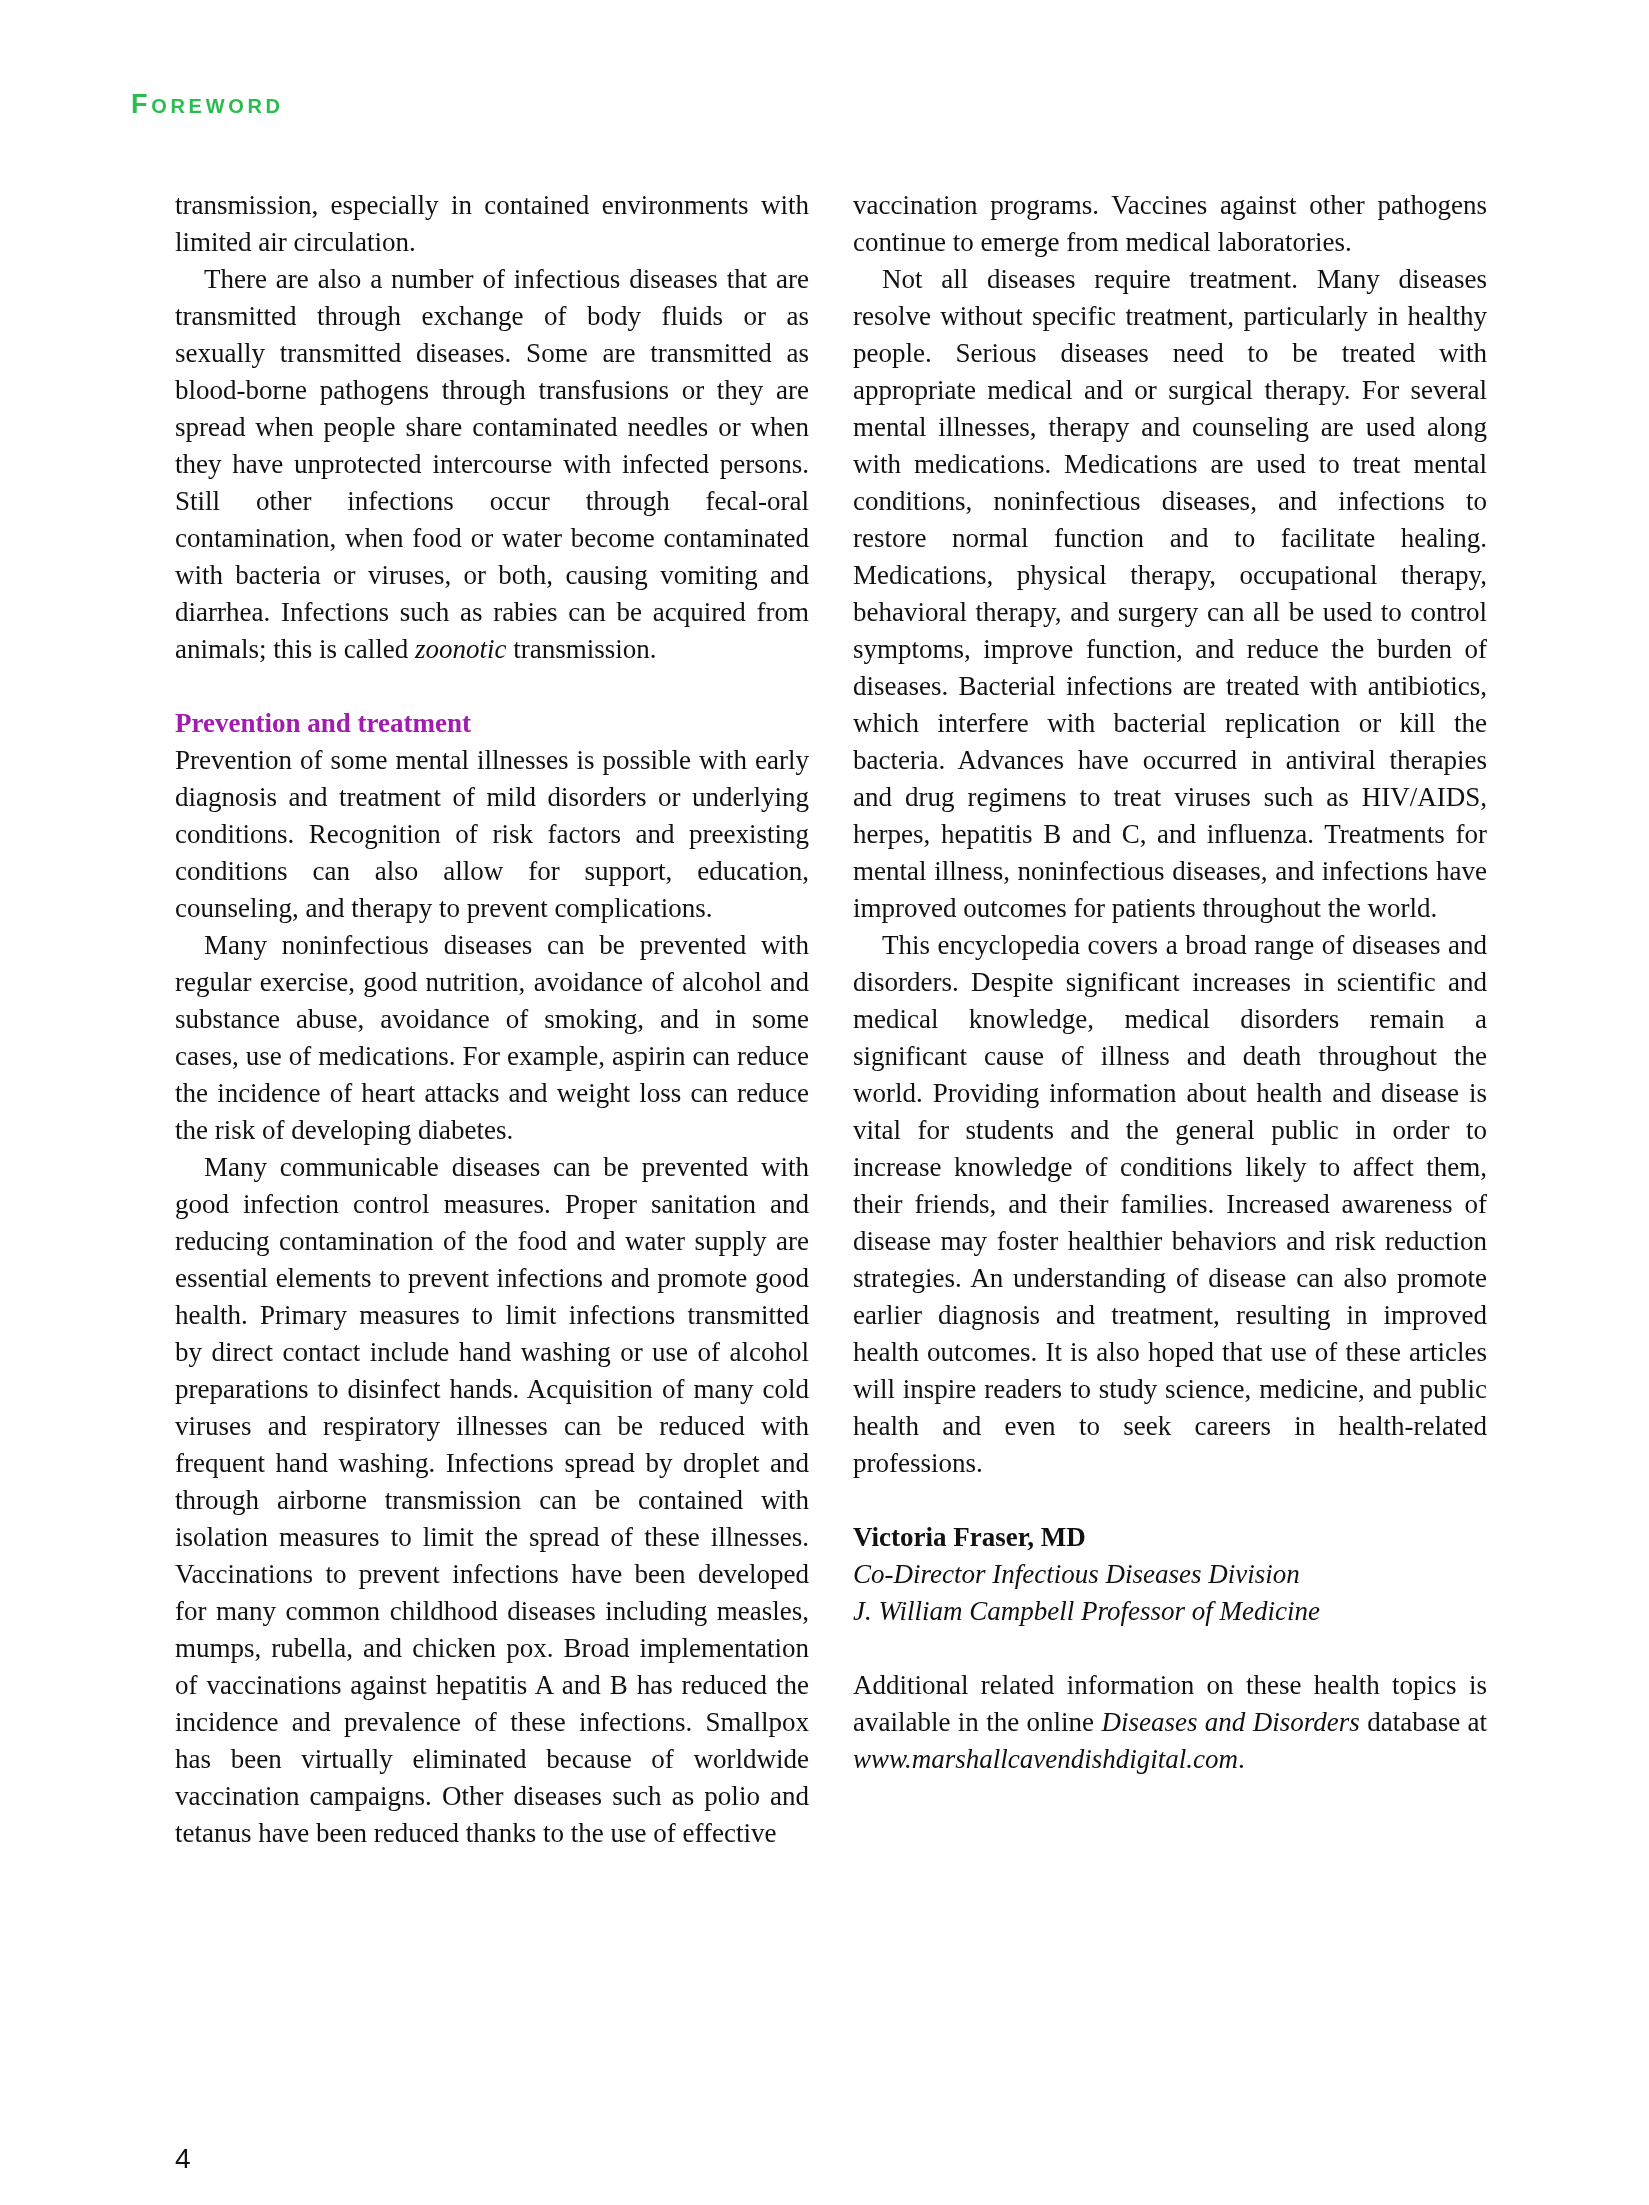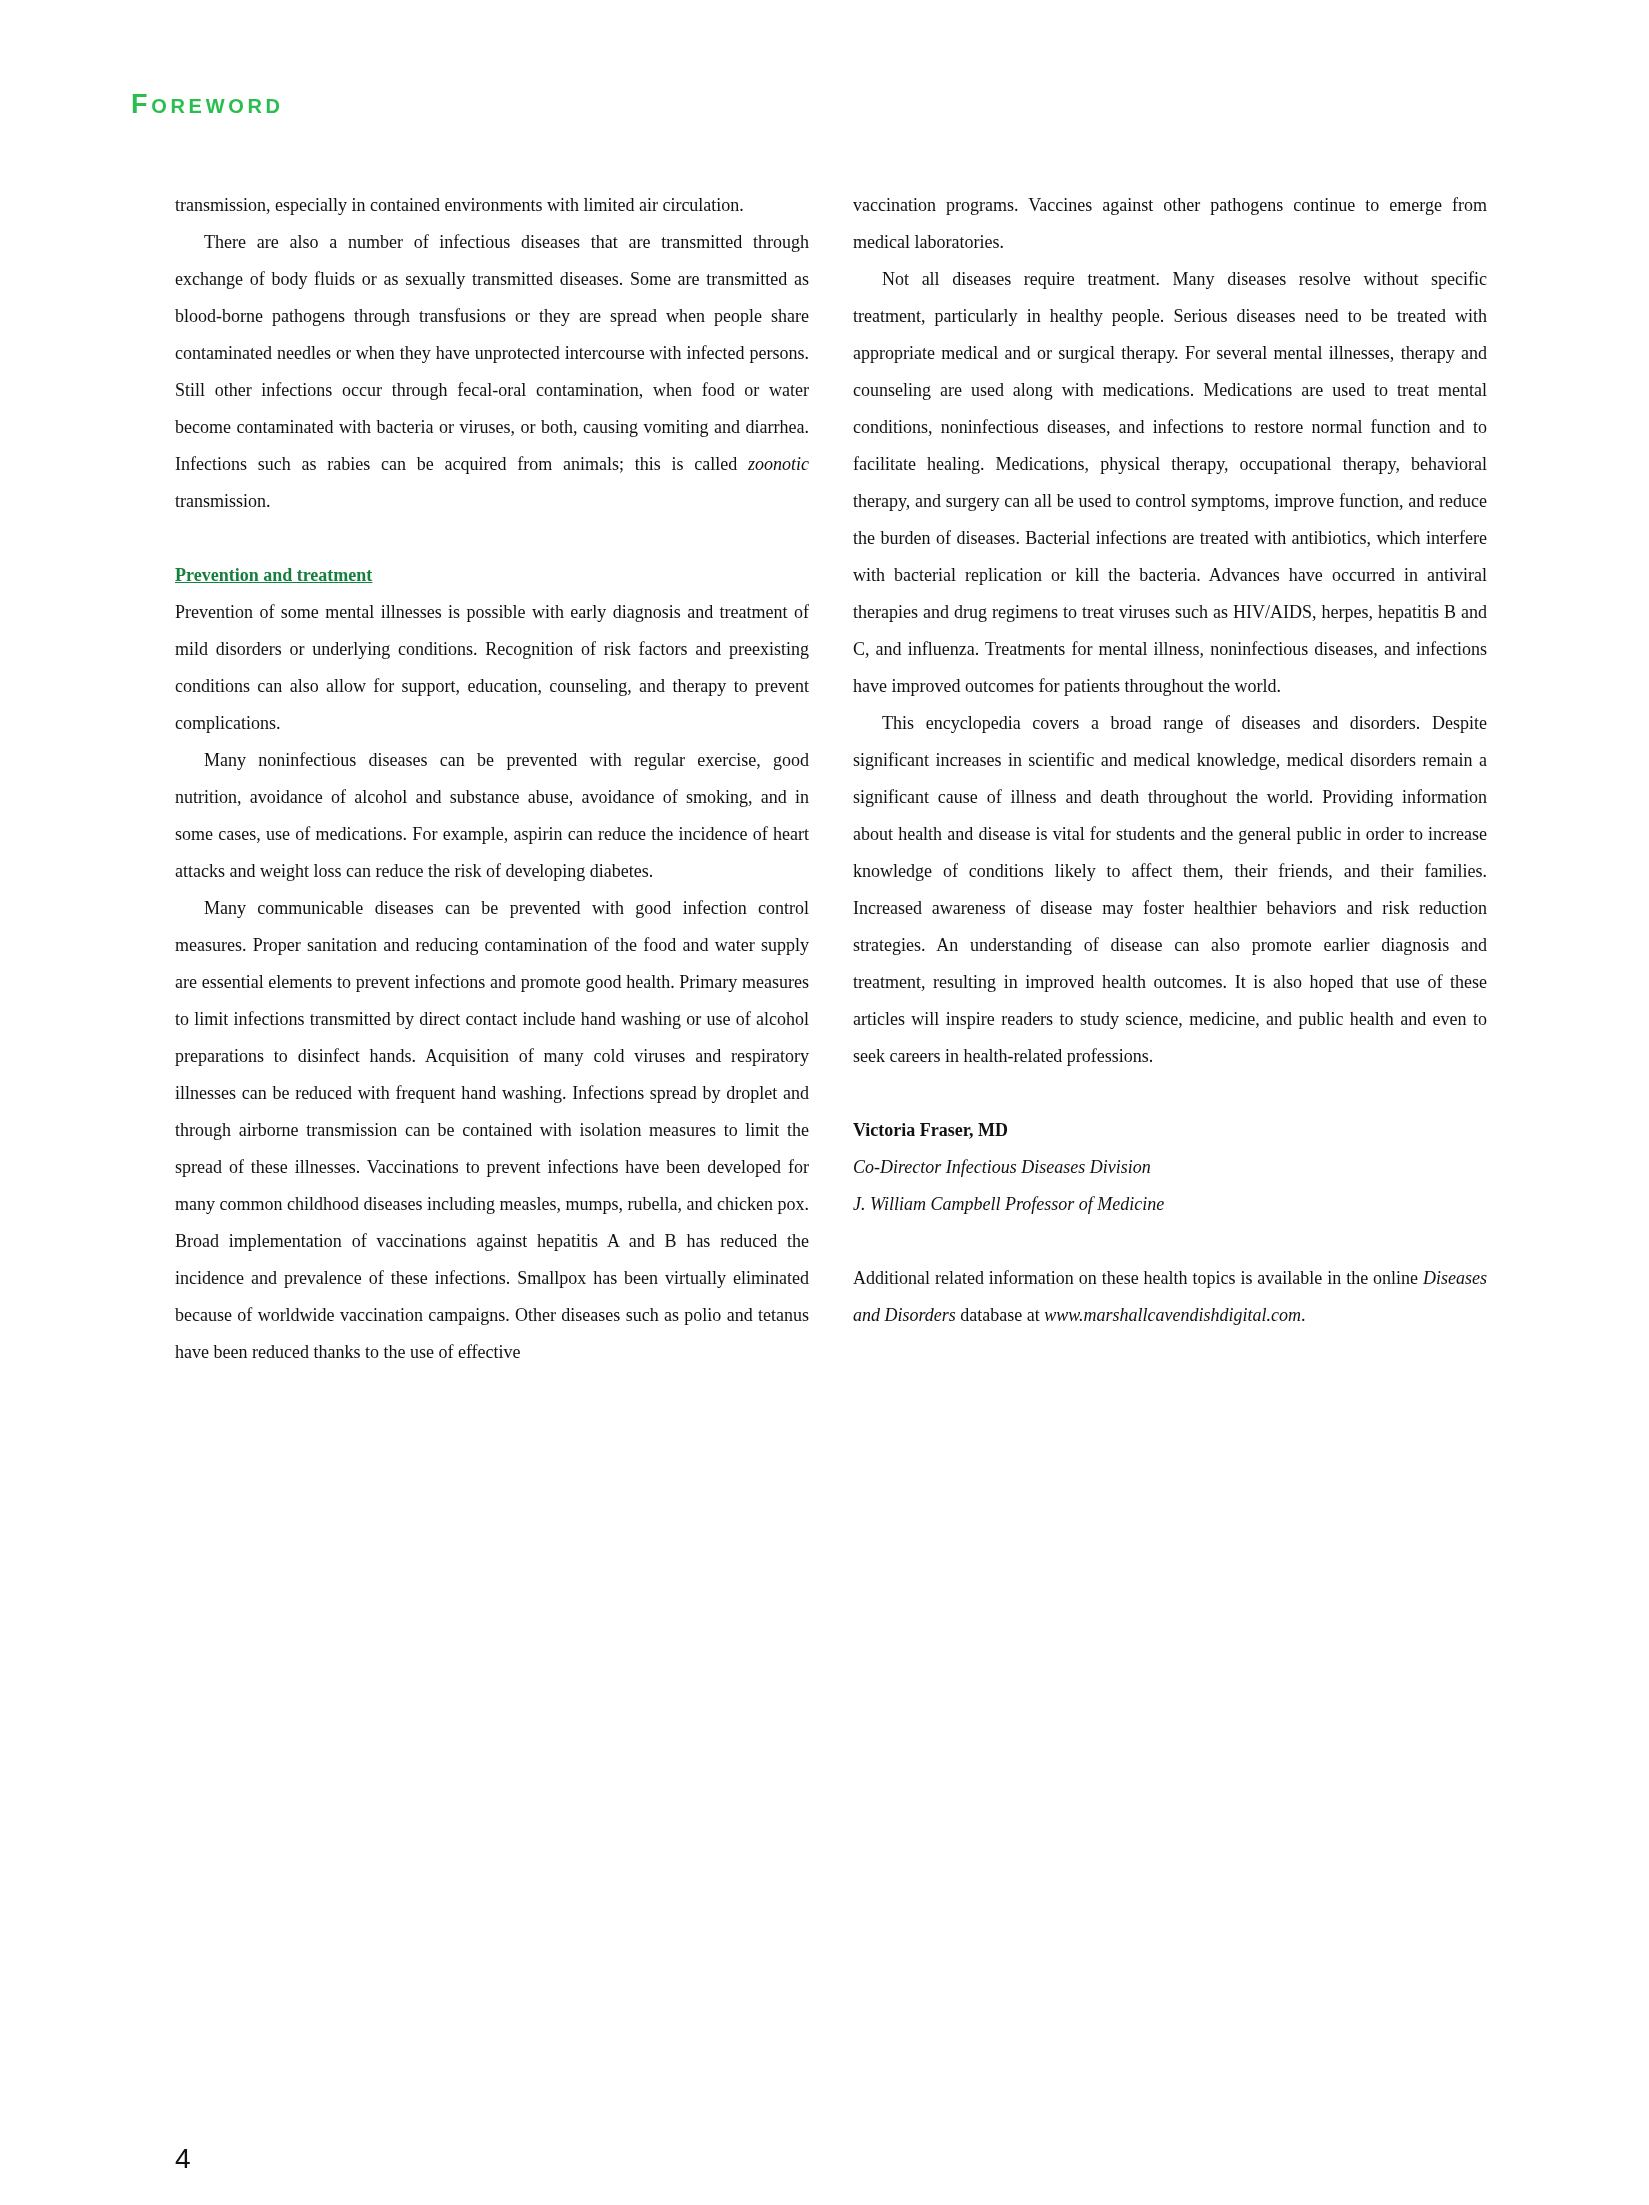--- a/index.html
+++ b/index.html
@@ -6,31 +6,30 @@
   body { width: 1650px; height: 2205px; position: relative; overflow: hidden; }
   .page { position: absolute; left: 0; top: 2px; width: 1650px; height: 2205px; background: #ffffff; border-radius: 15px; }
   .running-head {
     position: absolute; left: 131px; top: 88px;
     font-family: "Liberation Sans", sans-serif; font-weight: bold;
     color: #2bbd4f; letter-spacing: 3.7px; font-size: 20px; line-height: 29px;
   }
   .running-head .big { font-size: 27px; }
   .col {
     position: absolute; top: 185px; width: 634px;
-    font-family: "Liberation Serif", serif; font-size: 18px; line-height: 37px;
+    font-family: "Liberation Serif", serif; font-size: 27px; line-height: 37px;
     color: #111111; text-align: justify;
   }
   .col-left { left: 175px; }
   .col-right { left: 853px; }
   .col p { margin: 0; }
   .indent { text-indent: 29px; }
   .section-head {
-    color: #15803d; font-weight: bold; margin-top: 37px !important;
+    color: #a21caf; font-weight: bold; margin-top: 37px !important;
     text-align: left;
-    text-decoration: underline;
   }
   .sig-name { font-weight: bold; margin-top: 37px !important; text-align: left; }
   .sig-line { font-style: italic; text-align: left; }
   .note { margin-top: 37px !important; }
   em { font-style: italic; }
   .page-number {
     position: absolute; left: 175px; top: 2141px;
     font-family: "Liberation Sans", sans-serif; font-size: 28px; color: #111111;
   }
 </style>

